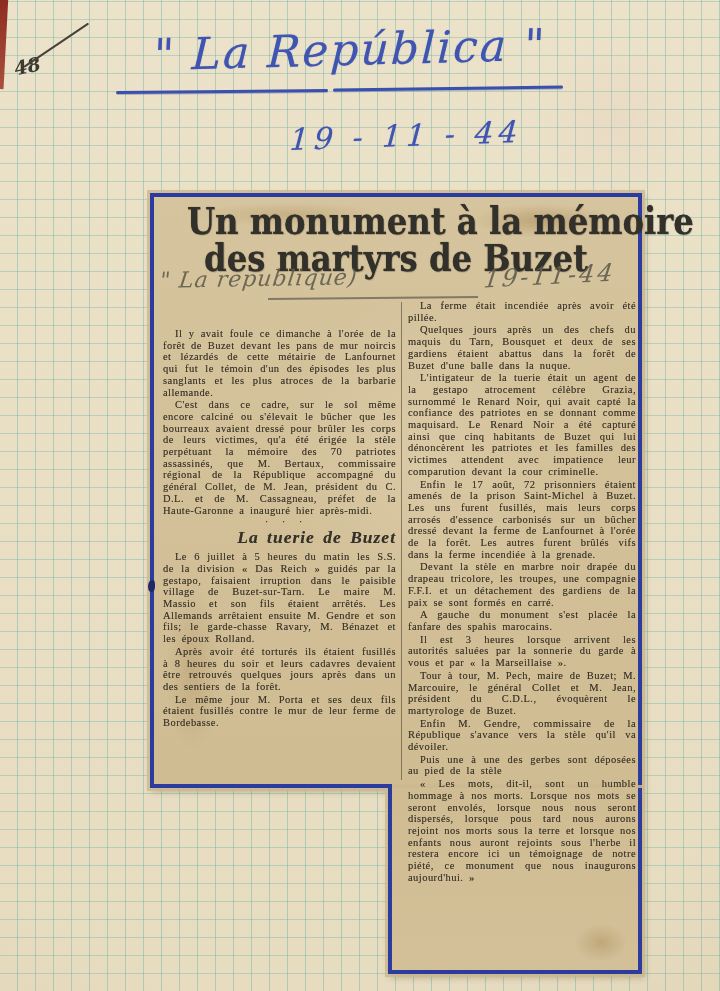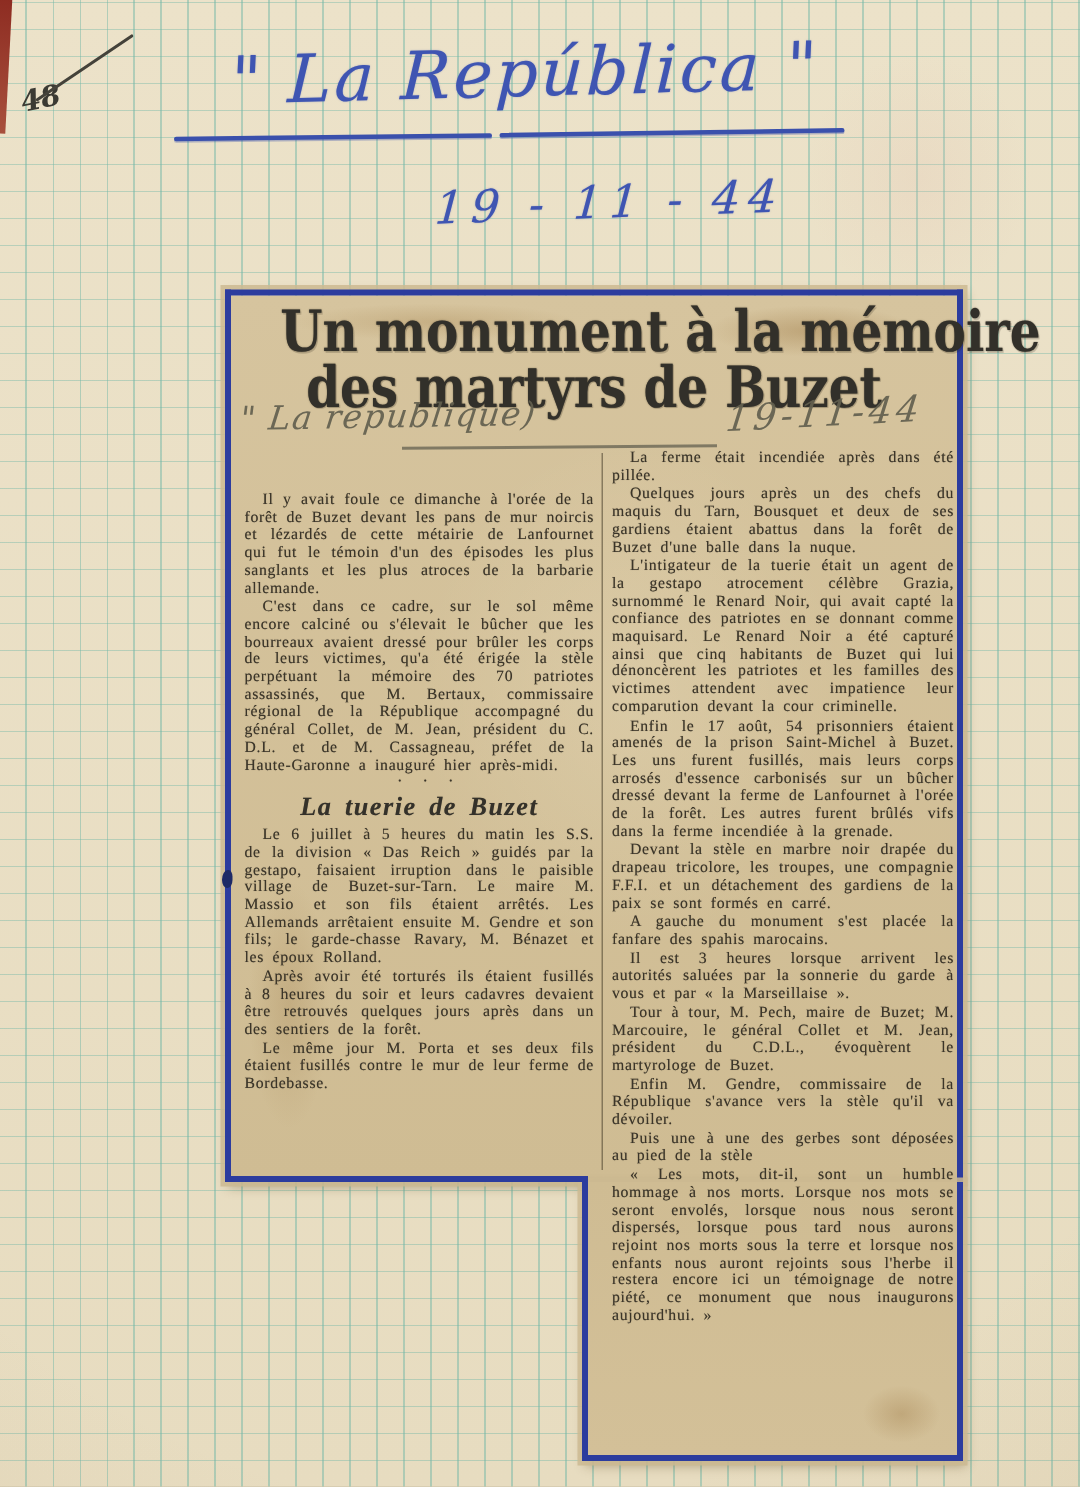--- a/index.html
+++ b/index.html
@@ -72,21 +72,21 @@
   
   .col{position:absolute;z-index:5;color:#3b3529;text-align:justify;
     font-family:"Liberation Serif",serif;font-size:10.5px;line-height:11.7px;
     letter-spacing:.45px;word-spacing:2.6px;overflow:hidden;
     text-shadow:0 0 .5px rgba(58,52,40,.55);}
   .col p{margin:0 0 1px 0;text-indent:12px;}
   .col-left{left:163px;top:303px;width:233px;height:478px;margin-top:25px;}
   .col-right{left:408px;top:300px;width:228px;height:668px;}
   .col-rule{position:absolute;left:401px;top:302px;width:1px;height:478px;background:rgba(70,60,40,.55);z-index:4;}
   .sep-dots{text-align:center;text-indent:0;font-size:11px;letter-spacing:4px;line-height:8px;margin:1px 0 0 0;color:#3b3529;}
-  .subhead{margin:2px 0 4px 0;text-align:center;text-indent:0;
+  .subhead{margin:2px 0 4px 0;text-align:right;text-indent:0;
     font:italic 700 17.5px/20px "Liberation Serif",serif;color:#34312a;letter-spacing:1px;word-spacing:3px;}
 </style>
 </head>
 <body>
 
 <div class="page">
 
   <div class="binding"></div>
 
   <div class="pageno">48</div>
@@ -115,24 +115,24 @@
     <p>Il y avait foule ce dimanche à l'orée de la forêt de Buzet devant les pans de mur noircis et lézardés de cette métairie de Lanfournet qui fut le témoin d'un des épisodes les plus sanglants et les plus atroces de la barbarie allemande.</p>
     <p>C'est dans ce cadre, sur le sol même encore calciné ou s'élevait le bûcher que les bourreaux avaient dressé pour brûler les corps de leurs victimes, qu'a été érigée la stèle perpétuant la mémoire des 70 patriotes assassinés, que M. Bertaux, commissaire régional de la République accompagné du général Collet, de M. Jean, président du C. D.L. et de M. Cassagneau, préfet de la Haute-Garonne a inauguré hier après-midi.</p>
     <p class="sep-dots">· · ·</p>
     <h2 class="subhead">La tuerie de Buzet</h2>
     <p>Le 6 juillet à 5 heures du matin les S.S. de la division « Das Reich » guidés par la gestapo, faisaient irruption dans le paisible village de Buzet-sur-Tarn. Le maire M. Massio et son fils étaient arrêtés. Les Allemands arrêtaient ensuite M. Gendre et son fils; le garde-chasse Ravary, M. Bénazet et les époux Rolland.</p>
     <p>Après avoir été torturés ils étaient fusillés à 8 heures du soir et leurs cadavres devaient être retrouvés quelques jours après dans un des sentiers de la forêt.</p>
     <p>Le même jour M. Porta et ses deux fils étaient fusillés contre le mur de leur ferme de Bordebasse.</p>
   </div>
 
   <div class="col col-right">
-    <p>La ferme était incendiée après dans été pillée.</p>
+    <p>La ferme était incendiée après avoir été pillée.</p>
     <p>Quelques jours après un des chefs du maquis du Tarn, Bousquet et deux de ses gardiens étaient abattus dans la forêt de Buzet d'une balle dans la nuque.</p>
     <p>L'intigateur de la tuerie était un agent de la gestapo atrocement célèbre Grazia, surnommé le Renard Noir, qui avait capté la confiance des patriotes en se donnant comme maquisard. Le Renard Noir a été capturé ainsi que cinq habitants de Buzet qui lui dénoncèrent les patriotes et les familles des victimes attendent avec impatience leur comparution devant la cour criminelle.</p>
-    <p>Enfin le 17 août, 54 prisonniers étaient amenés de la prison Saint-Michel à Buzet. Les uns furent fusillés, mais leurs corps arrosés d'essence carbonisés sur un bûcher dressé devant la ferme de Lanfournet à l'orée de la forêt. Les autres furent brûlés vifs dans la ferme incendiée à la grenade.</p>
+    <p>Enfin le 17 août, 72 prisonniers étaient amenés de la prison Saint-Michel à Buzet. Les uns furent fusillés, mais leurs corps arrosés d'essence carbonisés sur un bûcher dressé devant la ferme de Lanfournet à l'orée de la forêt. Les autres furent brûlés vifs dans la ferme incendiée à la grenade.</p>
     <p>Devant la stèle en marbre noir drapée du drapeau tricolore, les troupes, une compagnie F.F.I. et un détachement des gardiens de la paix se sont formés en carré.</p>
     <p>A gauche du monument s'est placée la fanfare des spahis marocains.</p>
     <p>Il est 3 heures lorsque arrivent les autorités saluées par la sonnerie du garde à vous et par « la Marseillaise ».</p>
     <p>Tour à tour, M. Pech, maire de Buzet; M. Marcouire, le général Collet et M. Jean, président du C.D.L., évoquèrent le martyrologe de Buzet.</p>
     <p>Enfin M. Gendre, commissaire de la République s'avance vers la stèle qu'il va dévoiler.</p>
     <p>Puis une à une des gerbes sont déposées au pied de la stèle</p>
     <p>« Les mots, dit-il, sont un humble hommage à nos morts. Lorsque nos mots se seront envolés, lorsque nous nous seront dispersés, lorsque pous tard nous aurons rejoint nos morts sous la terre et lorsque nos enfants nous auront rejoints sous l'herbe il restera encore ici un témoignage de notre piété, ce monument que nous inaugurons aujourd'hui. »</p>
   </div>
 
 </div>

